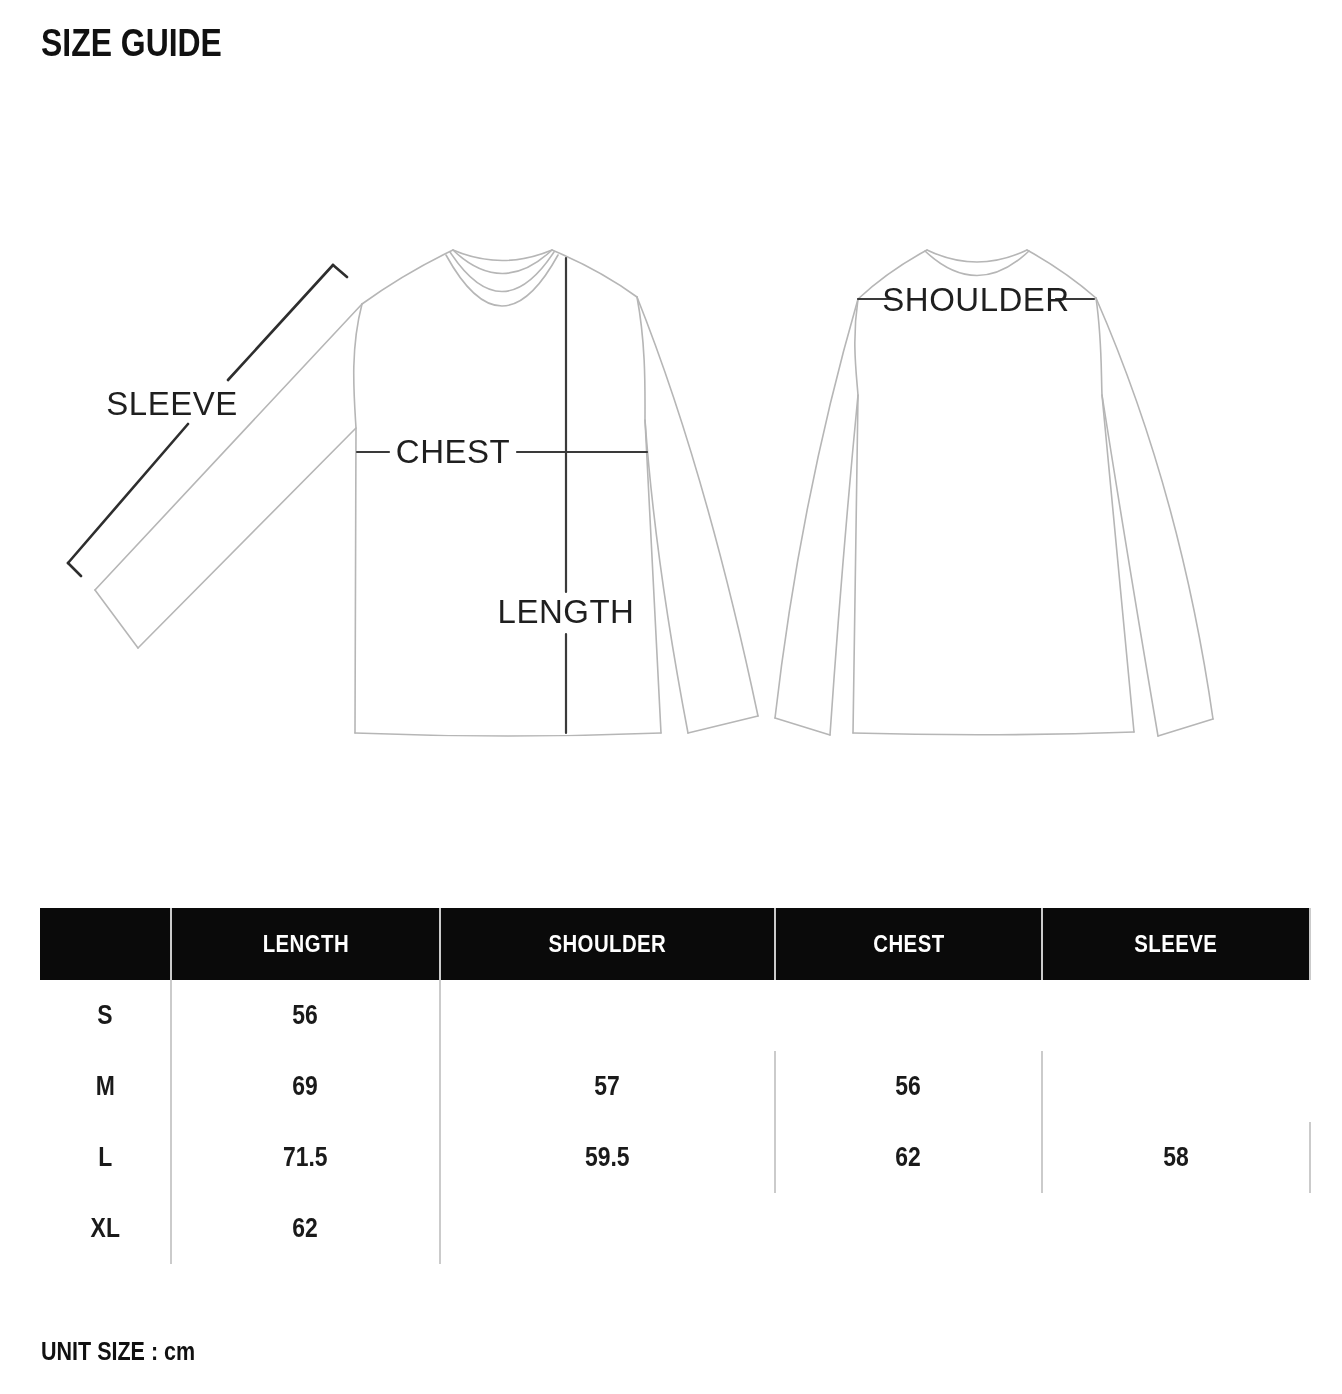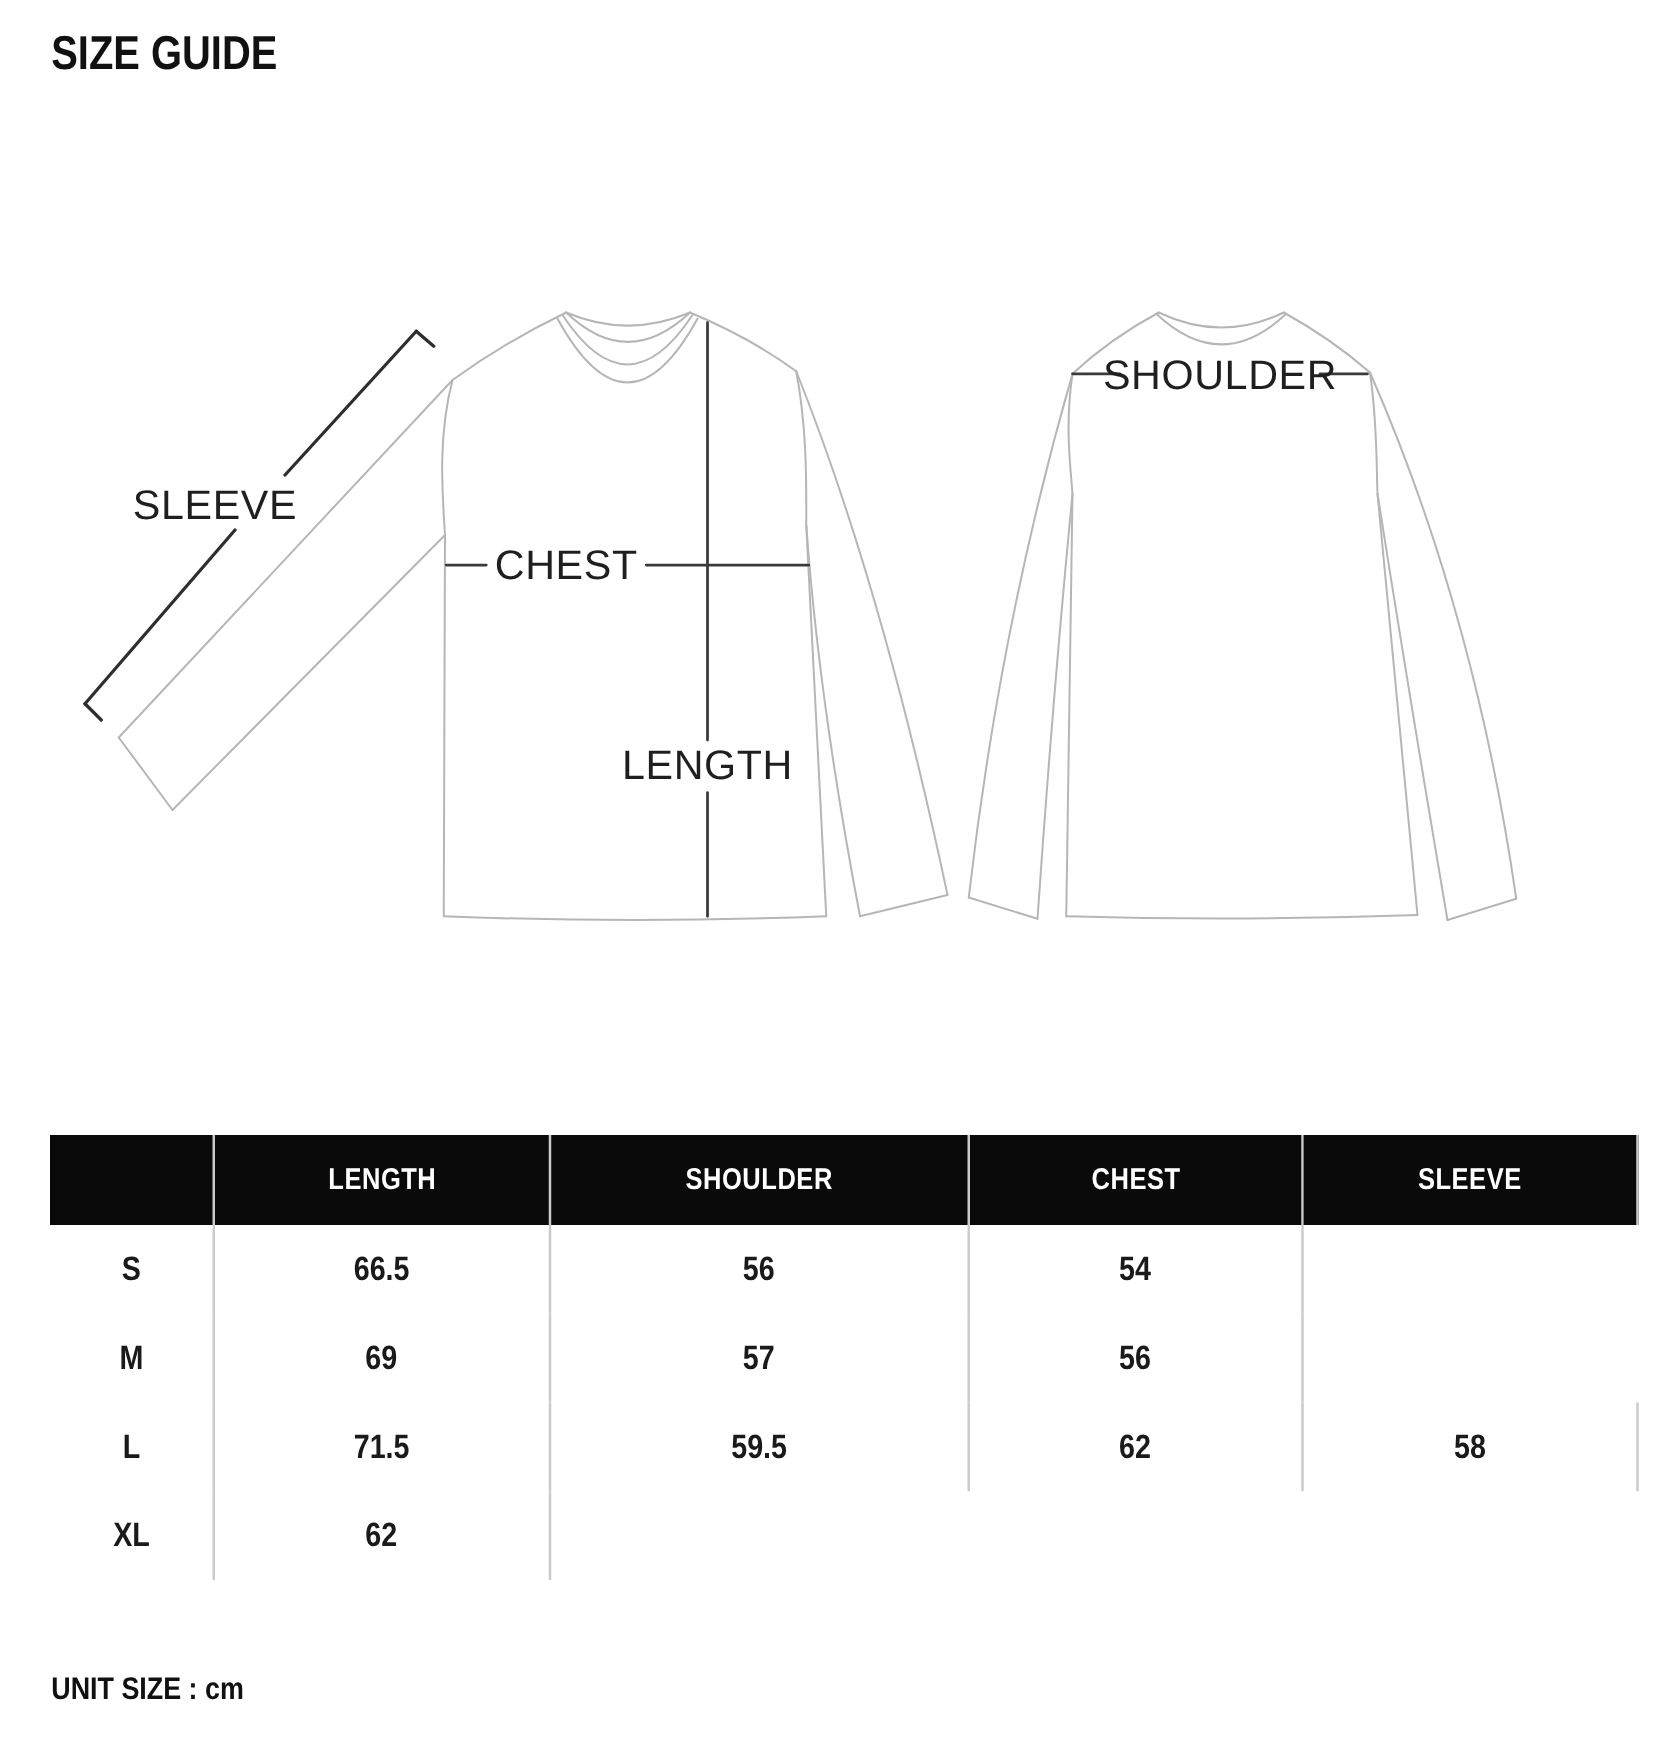--- a/index.html
+++ b/index.html
@@ -142,28 +142,22 @@
       <div class="t-cell">
         <span class="cond">SLEEVE</span>
       </div>
     </div>
 
     <div class="t-row">
       <div class="t-cell">
           <span class="cond">S</span>
         </div>
       <div class="t-cell">
-          <span class="cond">66.5</span>
-        </div>
-      <div class="t-cell">
           <span class="cond">56</span>
         </div>
-      <div class="t-cell">
-          <span class="cond">54</span>
-        </div>
     </div>
 
     <div class="t-row">
       <div class="t-cell">
           <span class="cond">M</span>
         </div>
       <div class="t-cell">
           <span class="cond">69</span>
         </div>
       <div class="t-cell">

